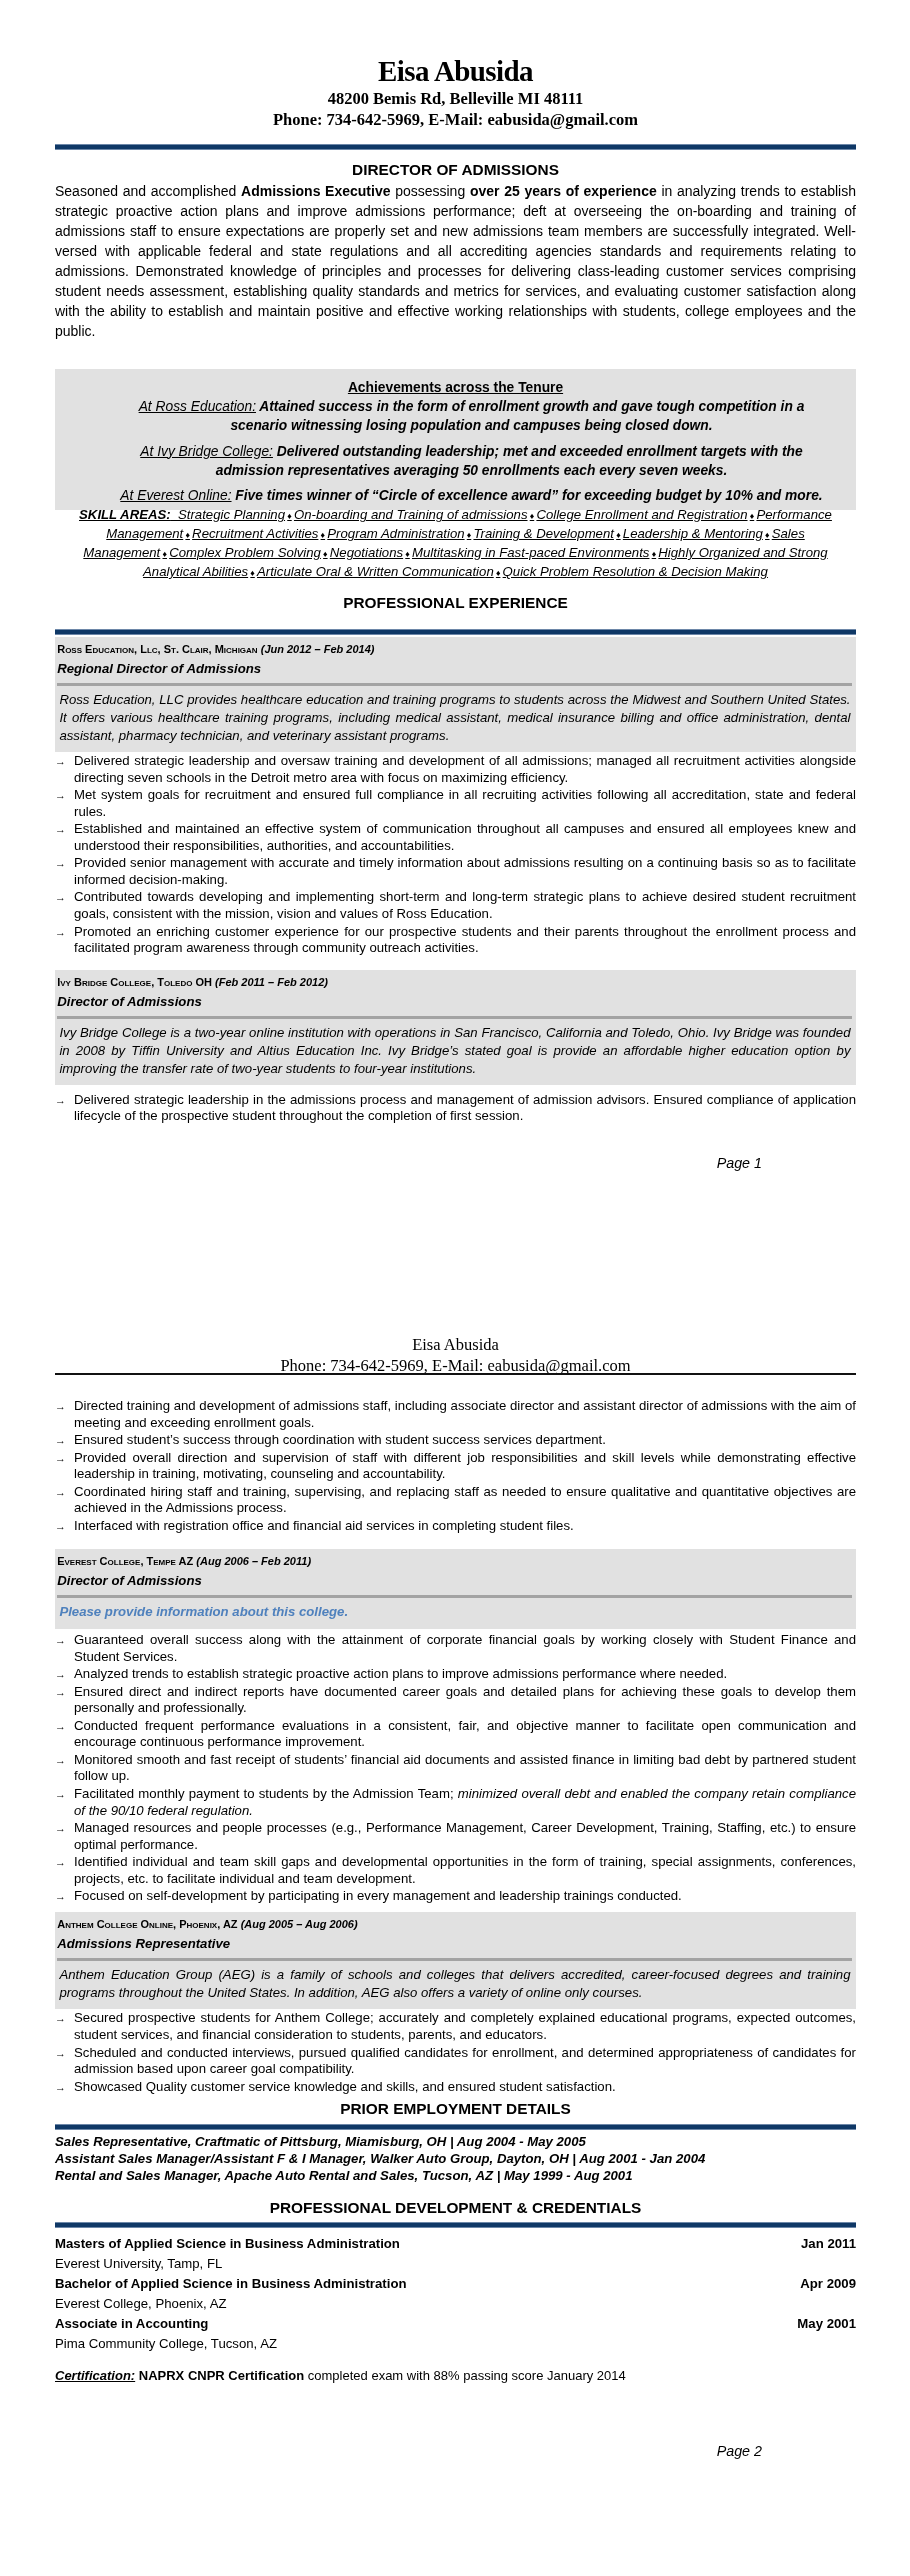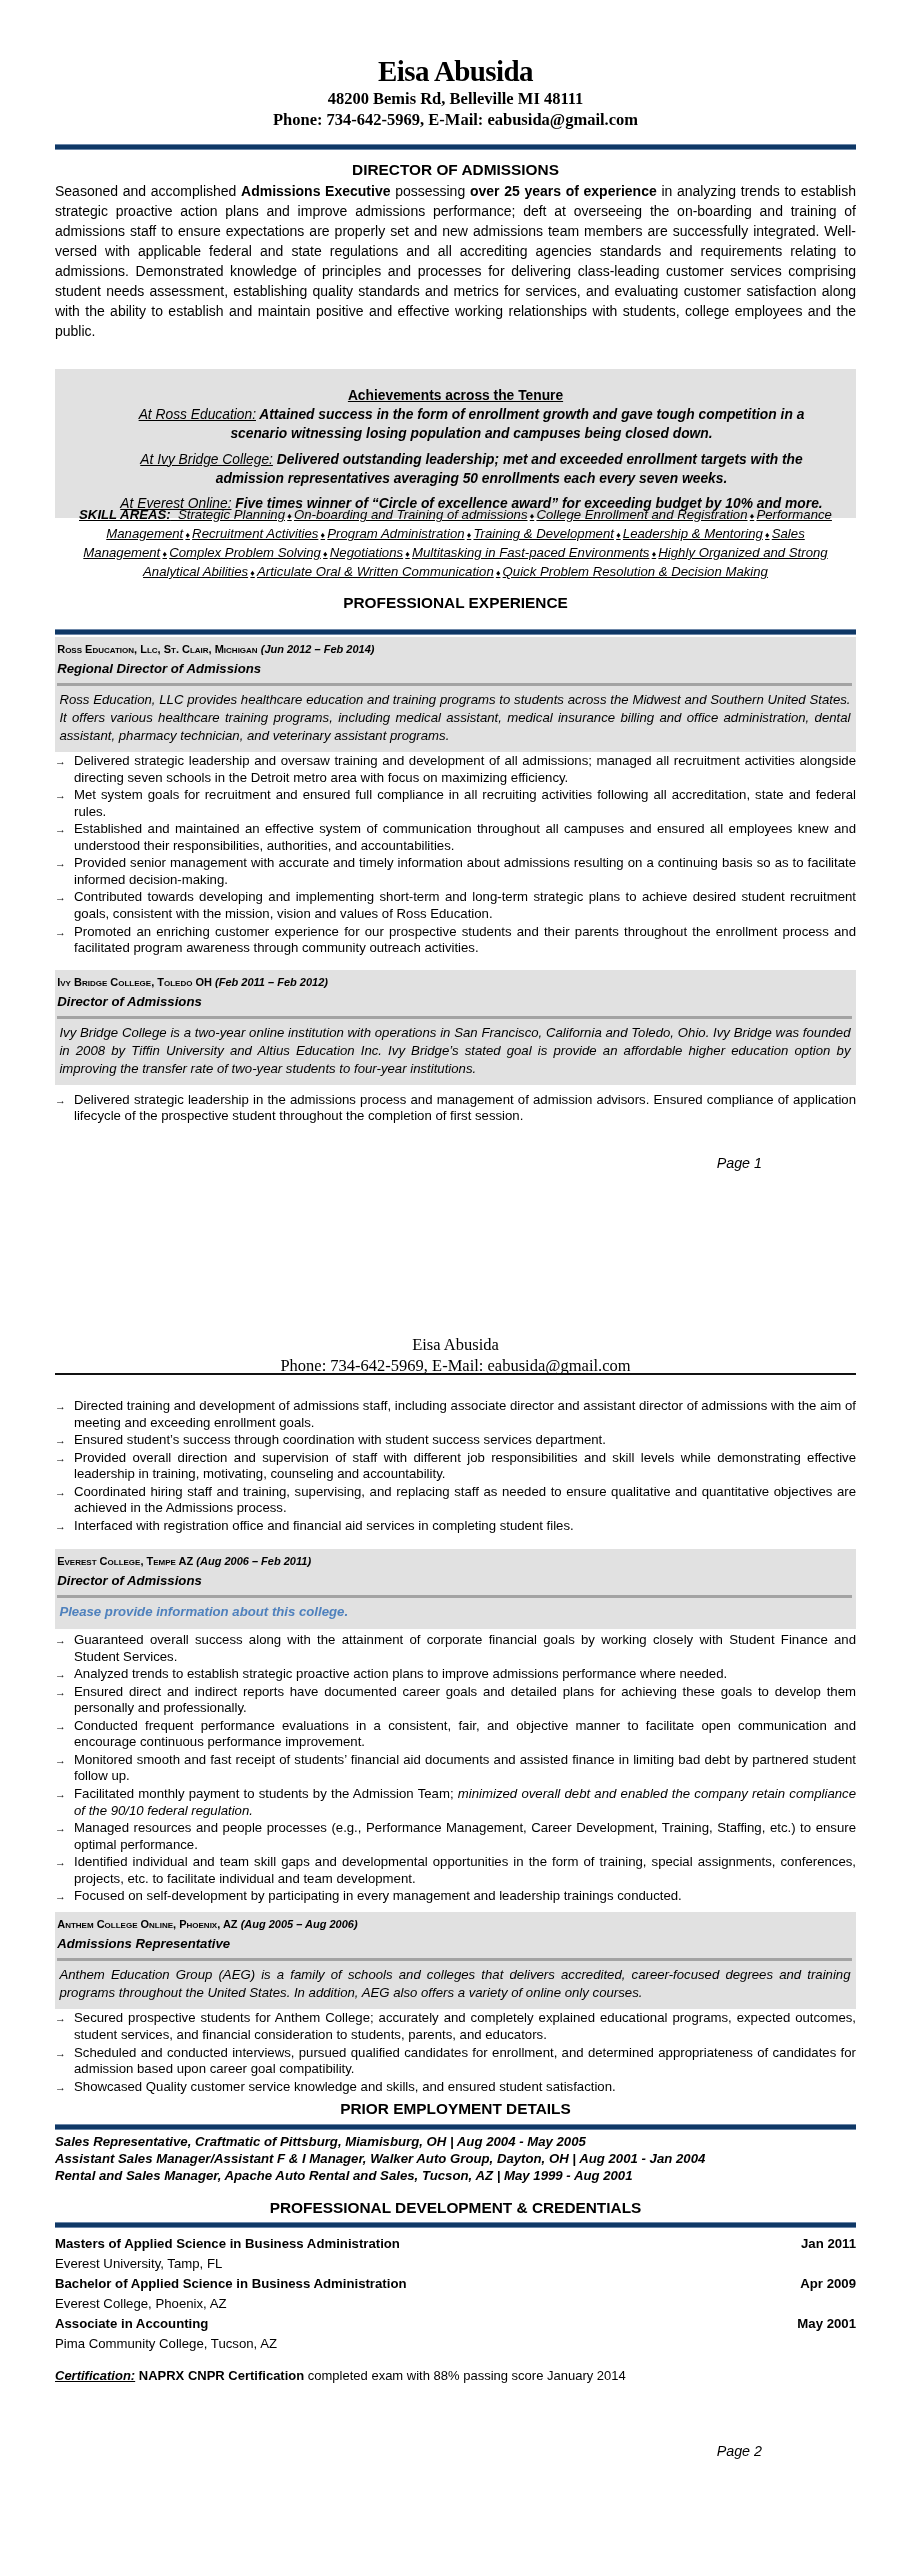--- a/index.html
+++ b/index.html
@@ -62,21 +62,21 @@
     <div class="serif addr">Phone: 734-642-5969, E-Mail: eabusida@gmail.com</div>
   </div>
 
   <div class="content navy-rule" style="top:144px;"></div>
 
   <div class="content" style="top:160px;">
     <div class="section-title">DIRECTOR OF ADMISSIONS</div>
     <div class="para" style="margin-top:1.1px;"><span>Seasoned and accomplished </span><b>Admissions Executive</b><span> possessing </span><b>over  25 years of experience</b><span> in analyzing trends to establish strategic proactive action plans and improve admissions performance; deft at overseeing the on-boarding and training of admissions staff to ensure expectations are properly set and new admissions team members are successfully integrated. Well-versed with applicable federal and state regulations and all accrediting agencies standards and requirements relating to admissions. Demonstrated knowledge of principles and processes for delivering class-leading customer services comprising student needs assessment, establishing quality standards and metrics for services, and evaluating customer satisfaction along with the ability to establish and maintain positive and effective working relationships with students, college employees and the public.</span></div>
   </div>
 
-  <div class="content shade" style="top:369px; height:132px; padding-top:17px;">
+  <div class="content shade" style="top:369px; height:132px; padding-top:9px;">
     <div class="ach-title">Achievements across the Tenure</div>
     <div class="ach"><span class="lbl">At Ross Education:</span><span> Attained success in the form of enrollment growth and gave tough competition in a scenario witnessing losing population and campuses being closed down.</span></div>
     <div class="ach" style="margin-top:6.6px;"><span class="lbl">At Ivy Bridge College:</span><span> Delivered outstanding leadership; met and exceeded enrollment targets with the admission representatives averaging 50 enrollments each every seven weeks.</span></div>
     <div class="ach" style="margin-top:6.6px; padding:0 0;"><span class="lbl">At Everest Online:</span><span> Five times winner of “Circle of excellence award” for exceeding budget by 10% and more.</span></div>
   </div>
 
   <div class="content" style="top:506px;">
     <div class="skills">
       <span class="lbl">SKILL AREAS:</span>&nbsp;
       <span>Strategic Planning</span><span class="sep">♦</span><span>On-boarding and Training of admissions</span><span class="sep">♦</span><span>College Enrollment and Registration</span><span class="sep">♦</span><span>Performance Management</span><span class="sep">♦</span><span>Recruitment Activities</span><span class="sep">♦</span><span>Program Administration</span><span class="sep">♦</span><span>Training &amp; Development</span><span class="sep">♦</span><span>Leadership &amp; Mentoring</span><span class="sep">♦</span><span>Sales Management</span><span class="sep">♦</span><span>Complex Problem Solving</span><span class="sep">♦</span><span>Negotiations</span><span class="sep">♦</span><span>Multitasking in Fast-paced Environments</span><span class="sep">♦</span><span>Highly Organized and Strong Analytical Abilities</span><span class="sep">♦</span><span>Articulate Oral &amp; Written Communication</span><span class="sep">♦</span><span>Quick Problem Resolution &amp; Decision Making</span>

